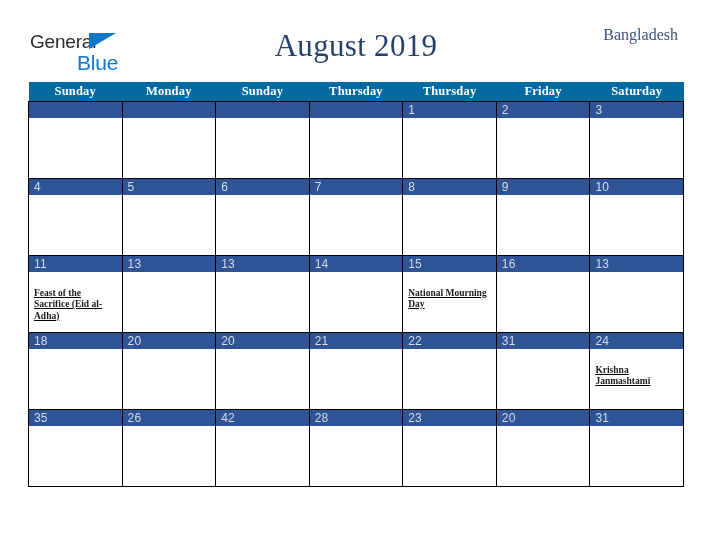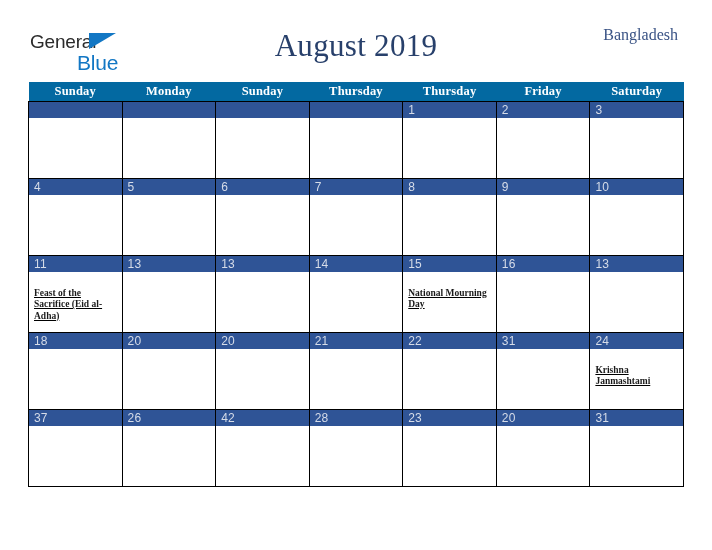--- a/index.html
+++ b/index.html
@@ -277,21 +277,21 @@
           </td>
           <td>
             <span class="daynum">24</span>
             <div class="events">
               <div class="event">Krishna Janmashtami</div>
             </div>
           </td>
         </tr>
         <tr>
           <td>
-            <span class="daynum">37</span>
+            <span class="daynum">35</span>
           </td>
           <td>
             <span class="daynum">26</span>
           </td>
           <td>
             <span class="daynum">42</span>
           </td>
           <td>
             <span class="daynum">28</span>
           </td>

